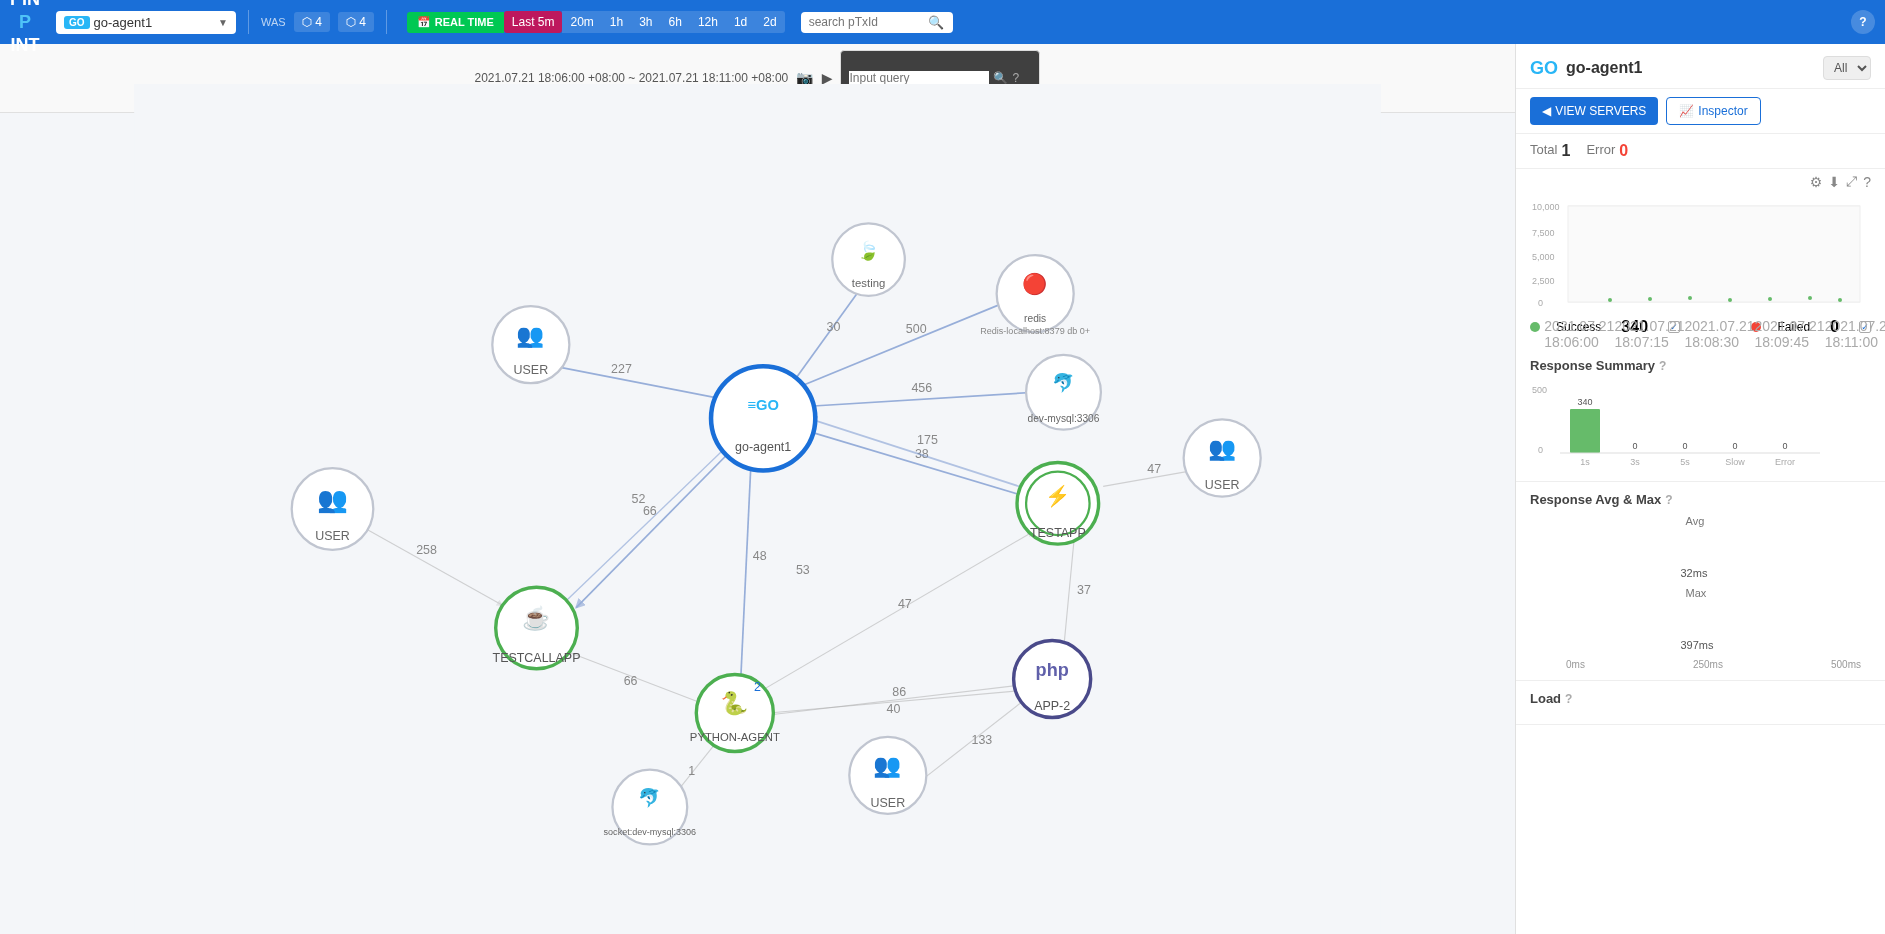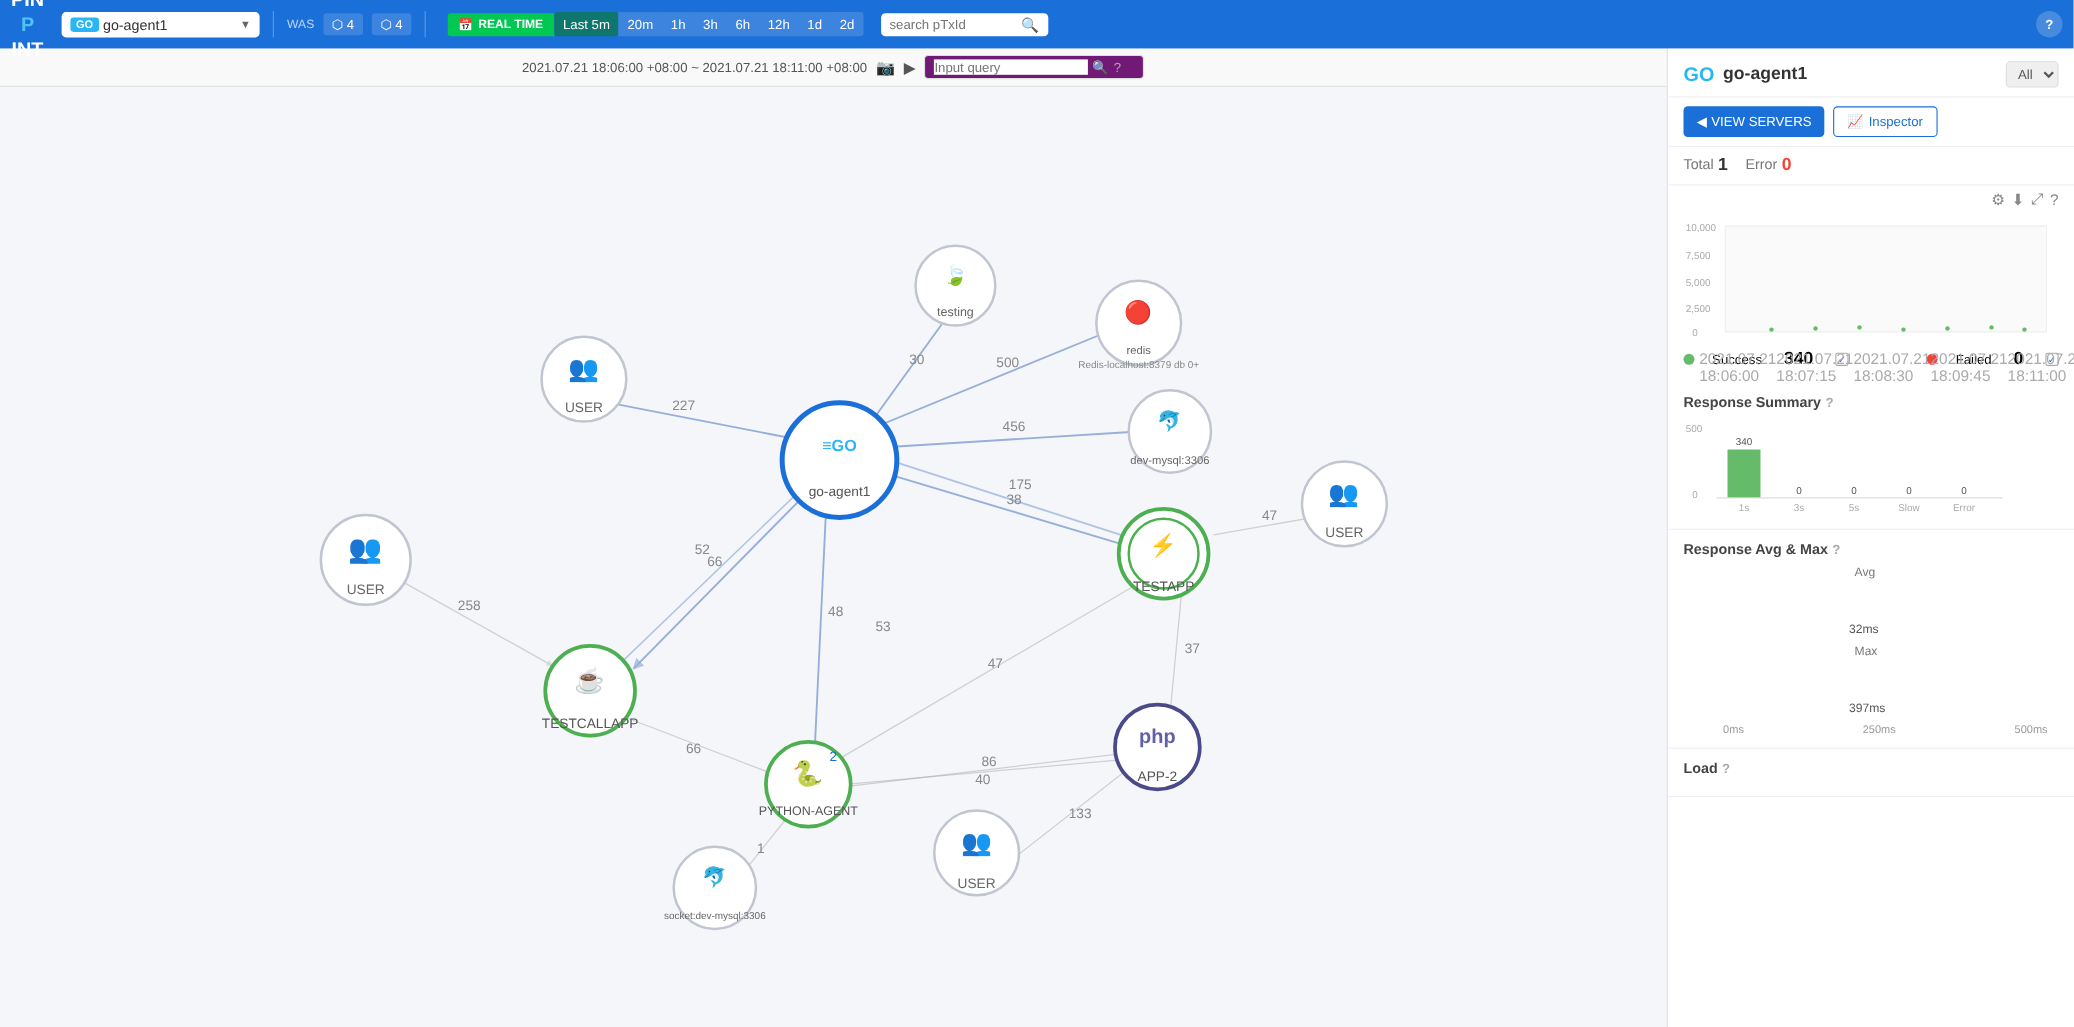--- a/index.html
+++ b/index.html
@@ -20,38 +20,38 @@
     .dropdown-arrow { color: #666; font-size: 10px; }
 
     .header-divider { width: 1px; height: 24px; background: rgba(255,255,255,0.3); margin: 0 4px; }
 
     .was-label { color: rgba(255,255,255,0.7); font-size: 11px; }
     .stat-btn { background: rgba(255,255,255,0.15); color: white; border: none; border-radius: 3px; padding: 3px 8px; font-size: 12px; cursor: pointer; display: flex; align-items: center; gap: 3px; }
 
     .realtime-group { display: flex; align-items: center; margin-left: 8px; }
     .realtime-btn { background: #00c853; color: white; border: none; padding: 4px 10px; font-size: 11px; font-weight: bold; cursor: pointer; border-radius: 3px 0 0 3px; display: flex; align-items: center; gap: 4px; }
     .time-btn { background: rgba(255,255,255,0.15); color: white; border: none; padding: 4px 8px; font-size: 12px; cursor: pointer; }
-    .time-btn.active { background: #0f766e; color: white; border-radius: 3px; }
+    .time-btn.active { background: #be185d; color: white; border-radius: 3px; }
     .time-btn:last-child { border-radius: 0 3px 3px 0; }
 
     .search-box { display: flex; align-items: center; background: white; border-radius: 4px; padding: 3px 8px; margin-left: 8px; }
     .search-box input { border: none; outline: none; font-size: 12px; width: 120px; color: #0c4a6e; }
     .search-icon { color: #999; font-size: 13px; cursor: pointer; }
 
     .header-right { margin-left: auto; display: flex; align-items: center; gap: 8px; }
     .help-btn { background: rgba(255,255,255,0.2); color: white; border: none; border-radius: 50%; width: 24px; height: 24px; display: flex; align-items: center; justify-content: center; cursor: pointer; font-size: 12px; font-weight: bold; }
 
     
     .main { display: flex; height: calc(100vh - 44px); }
 
     
     .map-area { flex: 1; position: relative; background: #f4f6f9; overflow: hidden; }
 
     .time-bar { display: flex; align-items: center; justify-content: center; background: #f9f9f9; border-bottom: 1px solid #e0e0e0; padding: 6px 10px; gap: 8px; font-size: 12px; color: #555; }
-    .time-bar .query-box { display: flex; align-items: flex-start; background: #701a75; border: 1px solid #ddd; border-radius: 4px; padding: 3px 8px; gap: 4px; min-width: 200px; }
+    .time-bar .query-box { display: flex; align-items: flex-start; background: #404040; border: 1px solid #ddd; border-radius: 4px; padding: 20px 8px; gap: 4px; min-width: 200px; }
     .time-bar .query-box input { border: none; outline: none; font-size: 12px; color: #999; width: 140px; }
 
     .network-graph { position: absolute; top: 40px; left: 0; right: 0; bottom: 0; }
 
     
     .graph-svg { width: 100%; height: 100%; }
 
     
     .right-panel { width: 370px; background: white; border-left: 1px solid #e0e0e0; display: flex; flex-direction: column; overflow-y: auto; }
 

